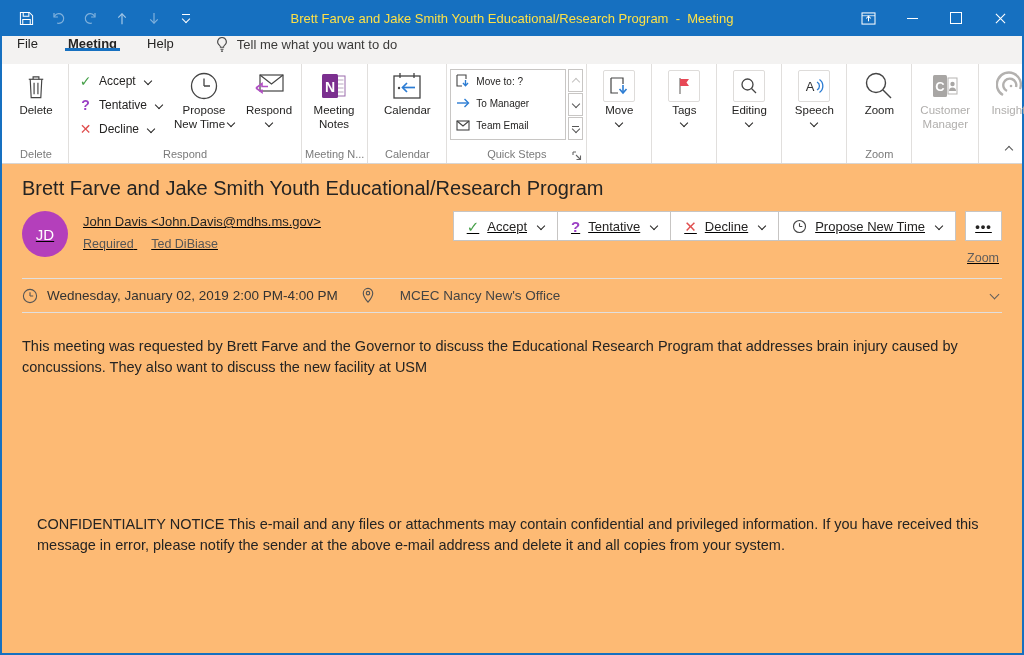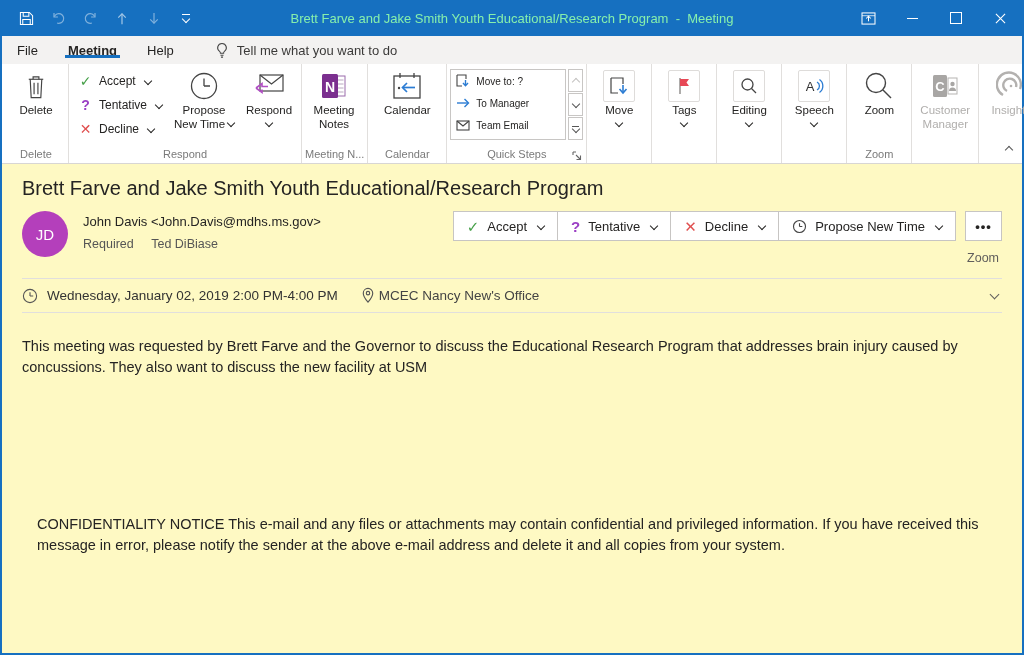--- a/index.html
+++ b/index.html
@@ -5,30 +5,30 @@
   html,body{margin:0;padding:0;background:#fff;}
   body{width:1024px;height:655px;overflow:hidden;font-family:"Liberation Sans","DejaVu Sans",sans-serif;-webkit-font-smoothing:antialiased;}
   .window{width:1024px;height:655px;box-sizing:border-box;display:flex;flex-direction:column;background:#fff;
           border-left:2px solid #1670c0;border-right:2px solid #1670c0;border-bottom:2px solid #1670c0;}
 
   
   .titlebar{height:36px;flex:0 0 36px;background:#1670c0;position:relative;display:flex;align-items:center;color:#fff;}
   .qat{display:flex;align-items:center;gap:4px;padding-left:10px;z-index:2;}
   .qat-btn{width:28px;height:30px;display:flex;align-items:center;justify-content:center;}
   .dim45{opacity:.45}.dim60{opacity:.6}
-  .win-title{position:absolute;left:0;right:0;text-align:center;font-size:13px;color:#86efac;white-space:pre;pointer-events:none;}
+  .win-title{position:absolute;left:0;right:0;text-align:center;font-size:13px;color:#fde047;white-space:pre;pointer-events:none;}
   .wincontrols{margin-left:auto;display:flex;z-index:2;}
   .winbtn{width:44px;height:36px;display:flex;align-items:center;justify-content:center;}
   .glyph-min{width:11px;height:1px;background:#fff;}
   .glyph-max{width:10px;height:10px;border:1px solid #fff;}
   .qat-custom{display:flex;flex-direction:column;align-items:center;gap:1px;}
   .qat-custom .bar{width:8px;height:1px;background:#fff;}
 
   
-  .tabrow{height:28px;flex:0 0 28px;background:#f3f2f1;display:flex;align-items:center;font-size:13px;color:#252423;}
+  .tabrow{height:28px;flex:0 0 28px;background:#f3f2f1;display:flex;align-items:flex-start;font-size:13px;color:#252423;}
   .tab{display:flex;align-items:center;padding:0 15px;position:relative;}
   .tab.active{font-weight:bold;}
   .tab.active::after{content:"";position:absolute;left:12px;right:12px;bottom:0;height:3px;background:#1670c0;}
   .tellme{display:flex;align-items:center;gap:8px;padding-left:26px;color:#3b3a39;}
 
   
   .ribbon{height:99px;flex:0 0 99px;background:#fff;border-bottom:1px solid #d8d6d4;display:flex;position:relative;padding-left:2px;}
   .rgroup{display:flex;flex-direction:column;border-right:1px solid #e1dfdd;padding:1px 3px 0;}
   .rgroup-content{flex:1;display:flex;align-items:flex-start;}
   .rgroup-label{height:17px;line-height:17px;font-size:11px;color:#7a7a7a;text-align:center;white-space:nowrap;overflow:hidden;}
@@ -47,37 +47,37 @@
   .qs-list{width:114px;border:1px solid #c8c6c4;background:#fff;}
   .qs-item{height:22px;display:flex;align-items:center;gap:6px;padding:0 5px;font-size:10px;color:#252423;}
   .qs-scroll{width:15px;margin-left:2px;display:flex;flex-direction:column;gap:1px;}
   .qs-sbtn{height:21px;border:1px solid #c8c6c4;background:#fff;display:flex;flex-direction:column;align-items:center;justify-content:center;color:#555;}
   .qs-sbtn.dis{color:#c4c2c0;}
   .qs-sbtn .bar{width:7px;height:1px;background:currentColor;margin-bottom:1px;}
   .dlg-launcher{position:absolute;right:4px;bottom:2px;}
   .ribbon-collapse{position:absolute;right:10px;bottom:4px;color:#555;}
 
   
-  .msg{flex:1;display:flex;flex-direction:column;background:#fef9c3;overflow:hidden;}
+  .msg{flex:1;display:flex;flex-direction:column;background:#fdba74;overflow:hidden;}
   .subject{padding:13px 20px 2px;font-size:20px;color:#252423;}
-  .sender-row{display:flex;padding:9px 20px 0;align-items:flex-start;}
+  .sender-row{display:flex;padding:9px 20px 0;align-items:flex-start;text-decoration:underline;}
   .avatar{width:46px;height:46px;border-radius:50%;background:#b43fbb;color:#fff;font-size:15px;display:flex;align-items:center;justify-content:center;flex:0 0 46px;}
   .sender-info{margin-left:15px;min-width:0;}
   .sender-name{font-size:13px;color:#252423;padding-top:3px;}
   .required-line{font-size:12.5px;color:#555;margin-top:8px;}
   .required-line .names{margin-left:14px;color:#555;}
   .resp-area{margin-left:auto;display:flex;flex-direction:column;align-items:flex-end;}
   .resp-row{display:flex;}
   .resp-btn{height:30px;box-sizing:border-box;border:1px solid #c7c5c3;background:#fff;display:flex;align-items:center;gap:8px;padding:0 13px;font-size:13px;color:#252423;margin-left:-1px;white-space:nowrap;}
   .resp-btn:first-child{margin-left:0;}
   .resp-btn .bico{font-size:15px;line-height:1;}
   .more-btn{width:37px;justify-content:center;margin-left:9px;font-weight:bold;letter-spacing:1px;gap:0;padding:0;}
   .none-label{font-size:12.5px;color:#605e5c;margin:10px 3px 0 0;}
   .date-row{margin:13px 20px 0;border-top:1px solid #e1dfdd;border-bottom:1px solid #e1dfdd;height:33px;display:flex;align-items:center;gap:9px;font-size:13.5px;color:#333;position:relative;}
-  .loc-group{display:flex;align-items:center;gap:4px;margin-left:14px;color:#444;}
+  .loc-group{display:flex;align-items:center;gap:25px;margin-left:14px;color:#444;}
   .date-chevron{position:absolute;right:4px;color:#605e5c;}
   .body-text{padding:23px 20px 0;font-size:14.5px;line-height:1.45;color:#252423;}
   .body-p1{margin:0 0 136px 0;}
   .body-p2{margin:15px;}
   svg{display:block;}
 </style>
 </head>
 <body>
 
 <div class="window">

